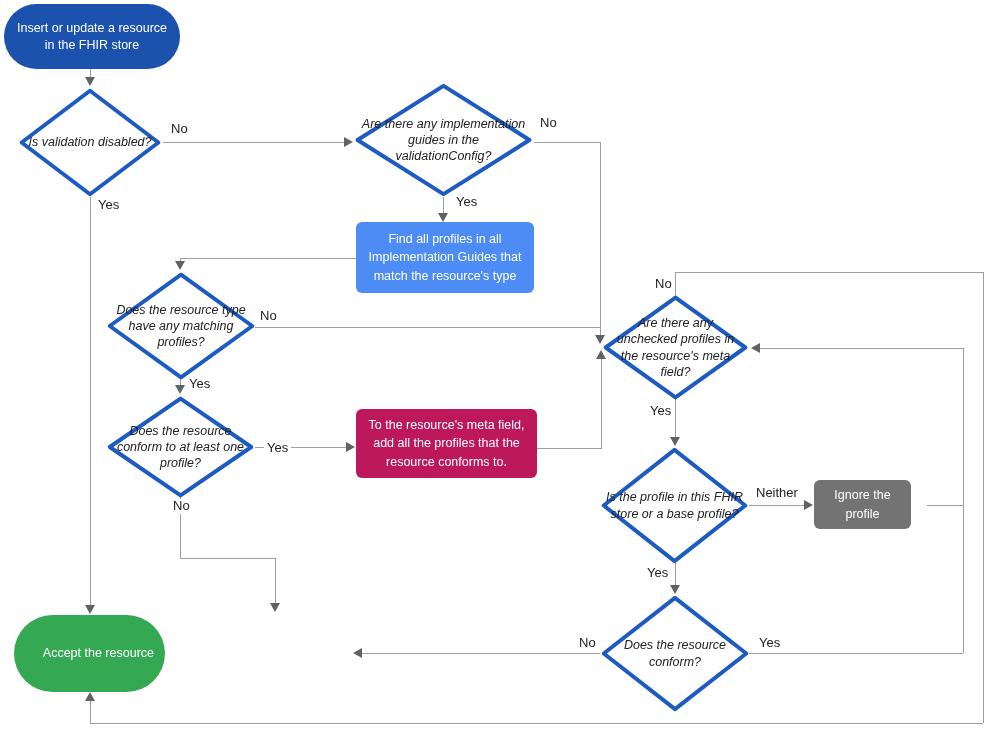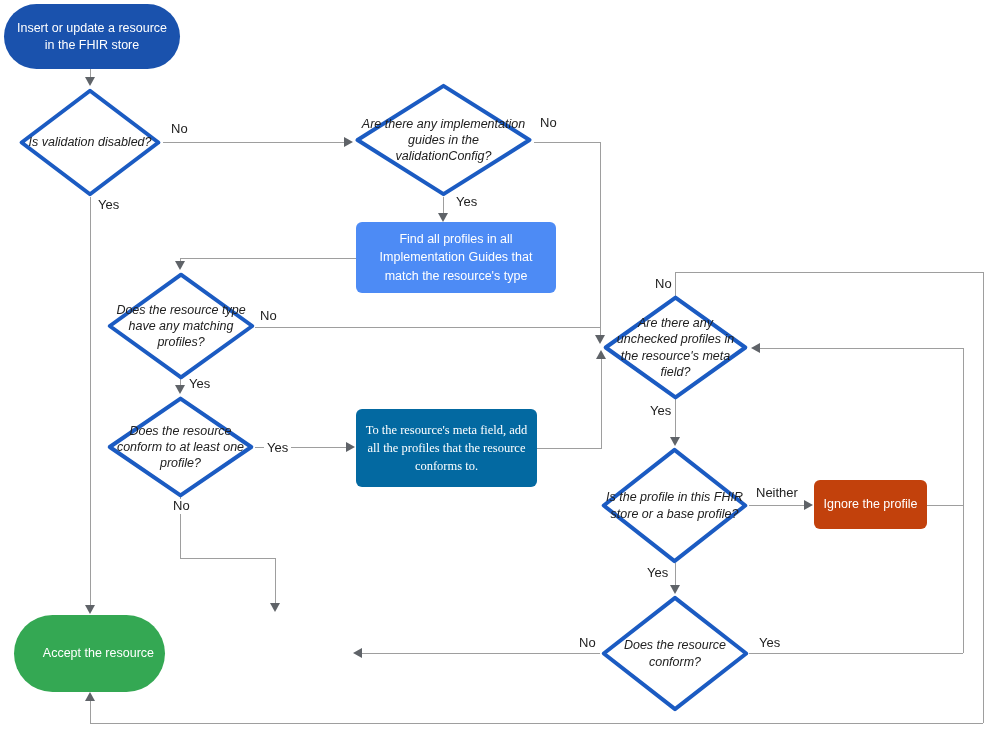--- a/index.html
+++ b/index.html
@@ -135,57 +135,57 @@
     <div class="dtext">Is validation disabled?</div>
   </div>
 
   <div class="diamond" style="left:353px;top:83px;width:181px;height:114px">
     <svg viewBox="0 0 100 100" preserveAspectRatio="none">
       <polygon points="50,2.5 97.5,50 50,97.5 2.5,50" vector-effect="non-scaling-stroke" style="stroke: rgb(27, 91, 194);"></polygon>
     </svg>
     <div class="dtext">Are there any implementation guides in the validationConfig?</div>
   </div>
 
-  <div class="proc" style="left: 356px; top: 222px; width: 200px; height: 71px; background-color: rgb(77, 139, 245);">
+  <div class="proc" style="left: 356px; top: 222px; width: 178px; height: 71px; background-color: rgb(77, 139, 245);">
     <span>Find all profiles in all Implementation Guides that match the resource's type</span>
   </div>
 
   <div class="diamond" style="left:106px;top:272px;width:150px;height:108px">
     <svg viewBox="0 0 100 100" preserveAspectRatio="none">
       <polygon points="50,2.5 97.5,50 50,97.5 2.5,50" vector-effect="non-scaling-stroke" style="stroke: rgb(27, 91, 194);"></polygon>
     </svg>
     <div class="dtext">Does the resource type have any matching profiles?</div>
   </div>
 
   <div class="diamond" style="left:106px;top:396px;width:149px;height:102px">
     <svg viewBox="0 0 100 100" preserveAspectRatio="none">
       <polygon points="50,2.5 97.5,50 50,97.5 2.5,50" vector-effect="non-scaling-stroke" style="stroke: rgb(27, 91, 194);"></polygon>
     </svg>
     <div class="dtext">Does the resource conform to at least one profile?</div>
   </div>
 
-  <div class="proc" style="left: 356px; top: 409px; width: 181px; height: 78px; background-color: #0369a1; font-family: Liberation Serif, serif;">
+  <div class="proc" style="left: 356px; top: 409px; width: 181px; height: 69px; background-color: #be185d;">
     <span>To the resource's meta field, add all the profiles that the resource conforms to.</span>
   </div>
 
   <div class="diamond" style="left:602px;top:295px;width:147px;height:105px">
     <svg viewBox="0 0 100 100" preserveAspectRatio="none">
       <polygon points="50,2.5 97.5,50 50,97.5 2.5,50" vector-effect="non-scaling-stroke" style="stroke: rgb(27, 91, 194);"></polygon>
     </svg>
     <div class="dtext">Are there any unchecked profiles in the resource's meta field?</div>
   </div>
 
   <div class="diamond" style="left:600px;top:447px;width:149px;height:117px">
     <svg viewBox="0 0 100 100" preserveAspectRatio="none">
       <polygon points="50,2.5 97.5,50 50,97.5 2.5,50" vector-effect="non-scaling-stroke" style="stroke: rgb(27, 91, 194);"></polygon>
     </svg>
     <div class="dtext">Is the profile in this FHIR store or a base profile?</div>
   </div>
 
-  <div class="proc" style="left: 814px; top: 480px; width: 113px; height: 49px; background-color: #c2410c;">
+  <div class="proc" style="left: 814px; top: 480px; width: 97px; height: 49px; background-color: #737373;">
     <span>Ignore the profile</span>
   </div>
 
   <div class="diamond" style="left:600px;top:595px;width:150px;height:117px">
     <svg viewBox="0 0 100 100" preserveAspectRatio="none">
       <polygon points="50,2.5 97.5,50 50,97.5 2.5,50" vector-effect="non-scaling-stroke" style="stroke: rgb(27, 91, 194);"></polygon>
     </svg>
     <div class="dtext">Does the resource conform?</div>
   </div>
 

